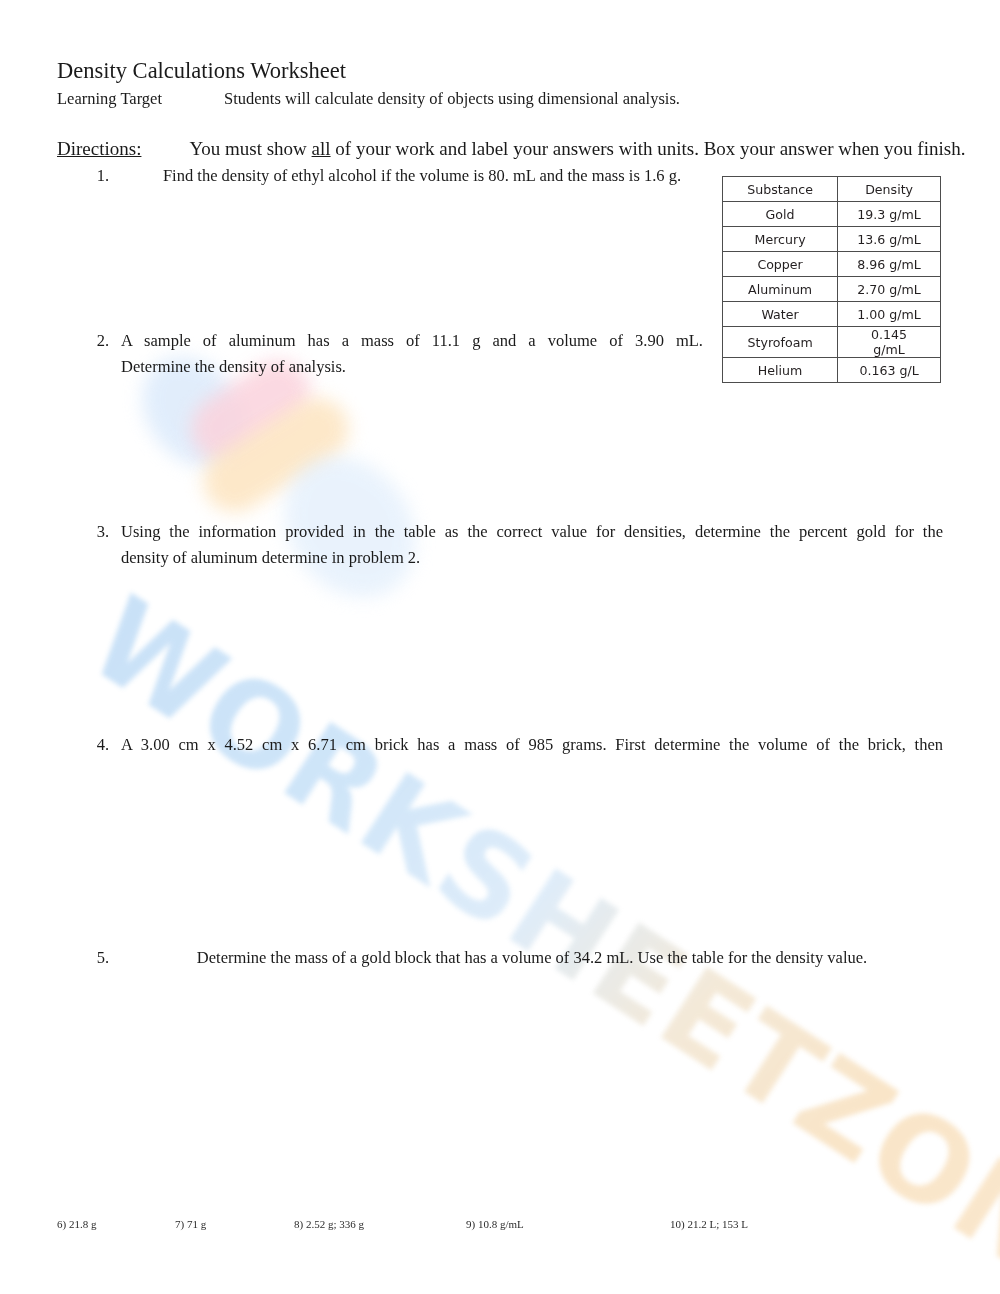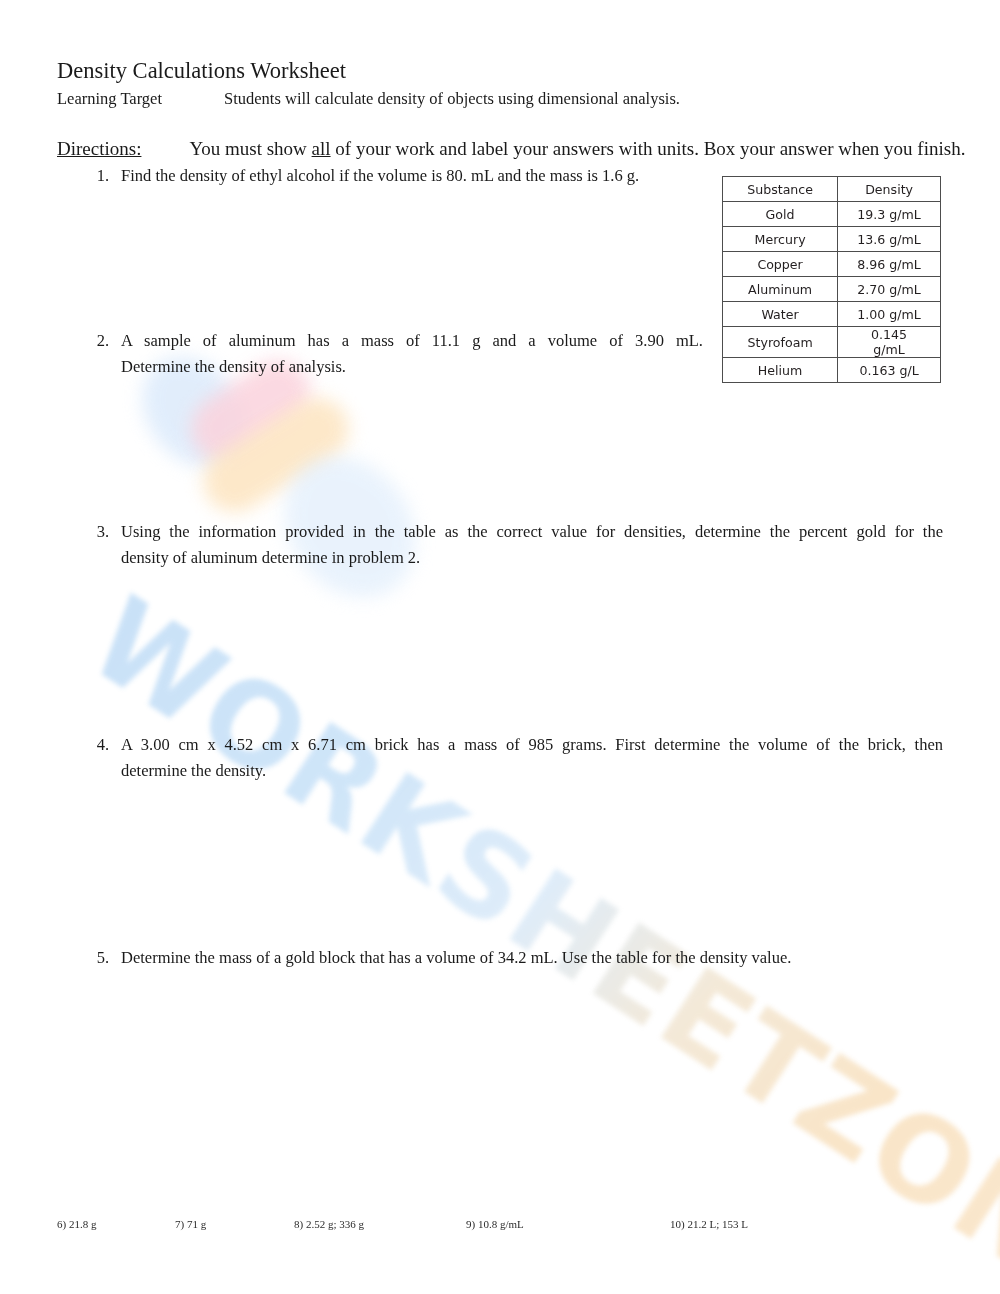--- a/index.html
+++ b/index.html
@@ -129,21 +129,21 @@
     left: 0; top: 0;
     width: 26px;
     text-align: right;
   }
   .problem .body {
     margin-left: 38px;
     text-align: justify;
     text-justify: inter-word;
   }
   .problem .body.nowrapline {
-    text-align: left;
+    text-align: center;
     white-space: nowrap;
   }
   .problem .body > span { display: block; }
 
   #problem-1 { left: 83px; top: 163px; width: 640px; }
   #problem-2 { left: 83px; top: 328px; width: 620px; }
   #problem-3 { left: 83px; top: 519px; width: 860px; }
   #problem-4 { left: 83px; top: 732px; width: 860px; }
   #problem-5 { left: 83px; top: 945px; width: 860px; }
 
@@ -232,21 +232,20 @@
     <div class="body">
       <span style="text-align:justify;text-align-last:justify;">Using the information provided in the table as the correct value for densities, determine the percent gold for the</span>
       <span>density of aluminum determine in problem 2.</span>
     </div>
   </div>
 
   <div class="problem" id="problem-4">
     <span class="num">4.</span>
     <div class="body">
       <span style="text-align:justify;text-align-last:justify;">A 3.00 cm x 4.52 cm x 6.71 cm brick has a mass of 985 grams. First determine the volume of the brick, then</span>
-      <span>determine the density.</span>
     </div>
   </div>
 
   <div class="problem" id="problem-5">
     <span class="num">5.</span>
     <div class="body nowrapline">
       <span>Determine the mass of a gold block that has a volume of 34.2 mL.  Use the table for the density value.</span>
     </div>
   </div>
 

